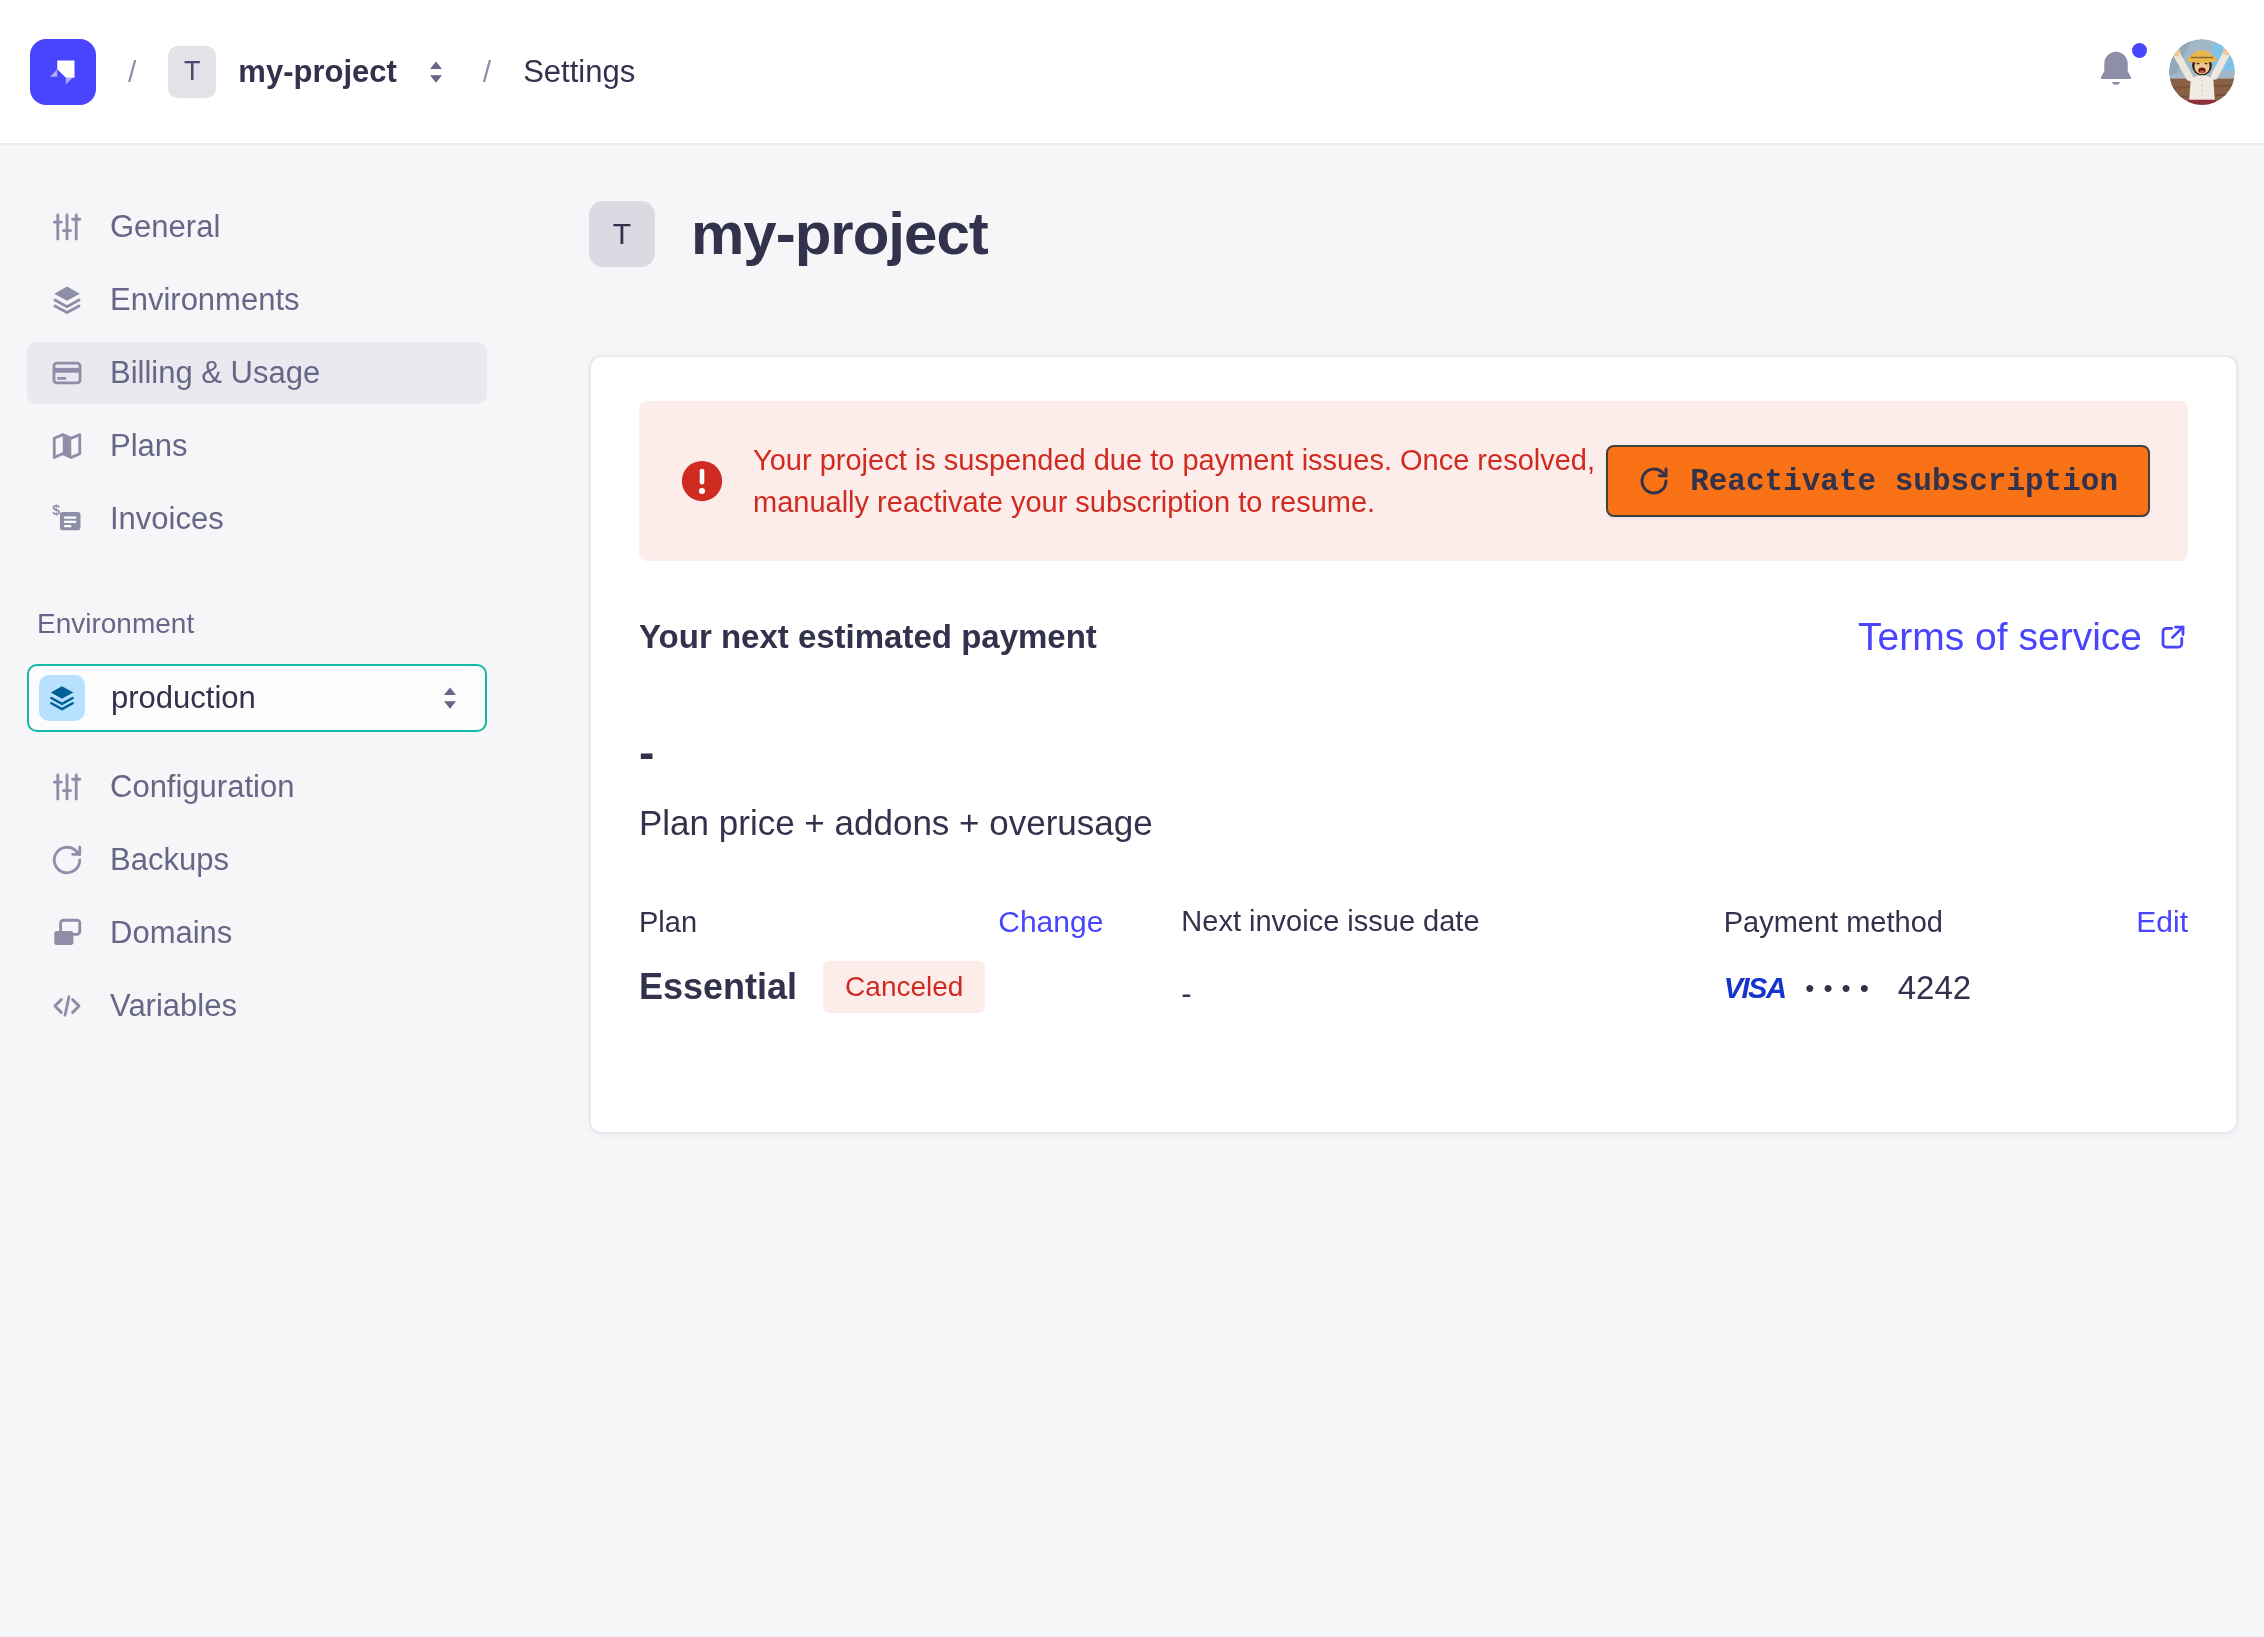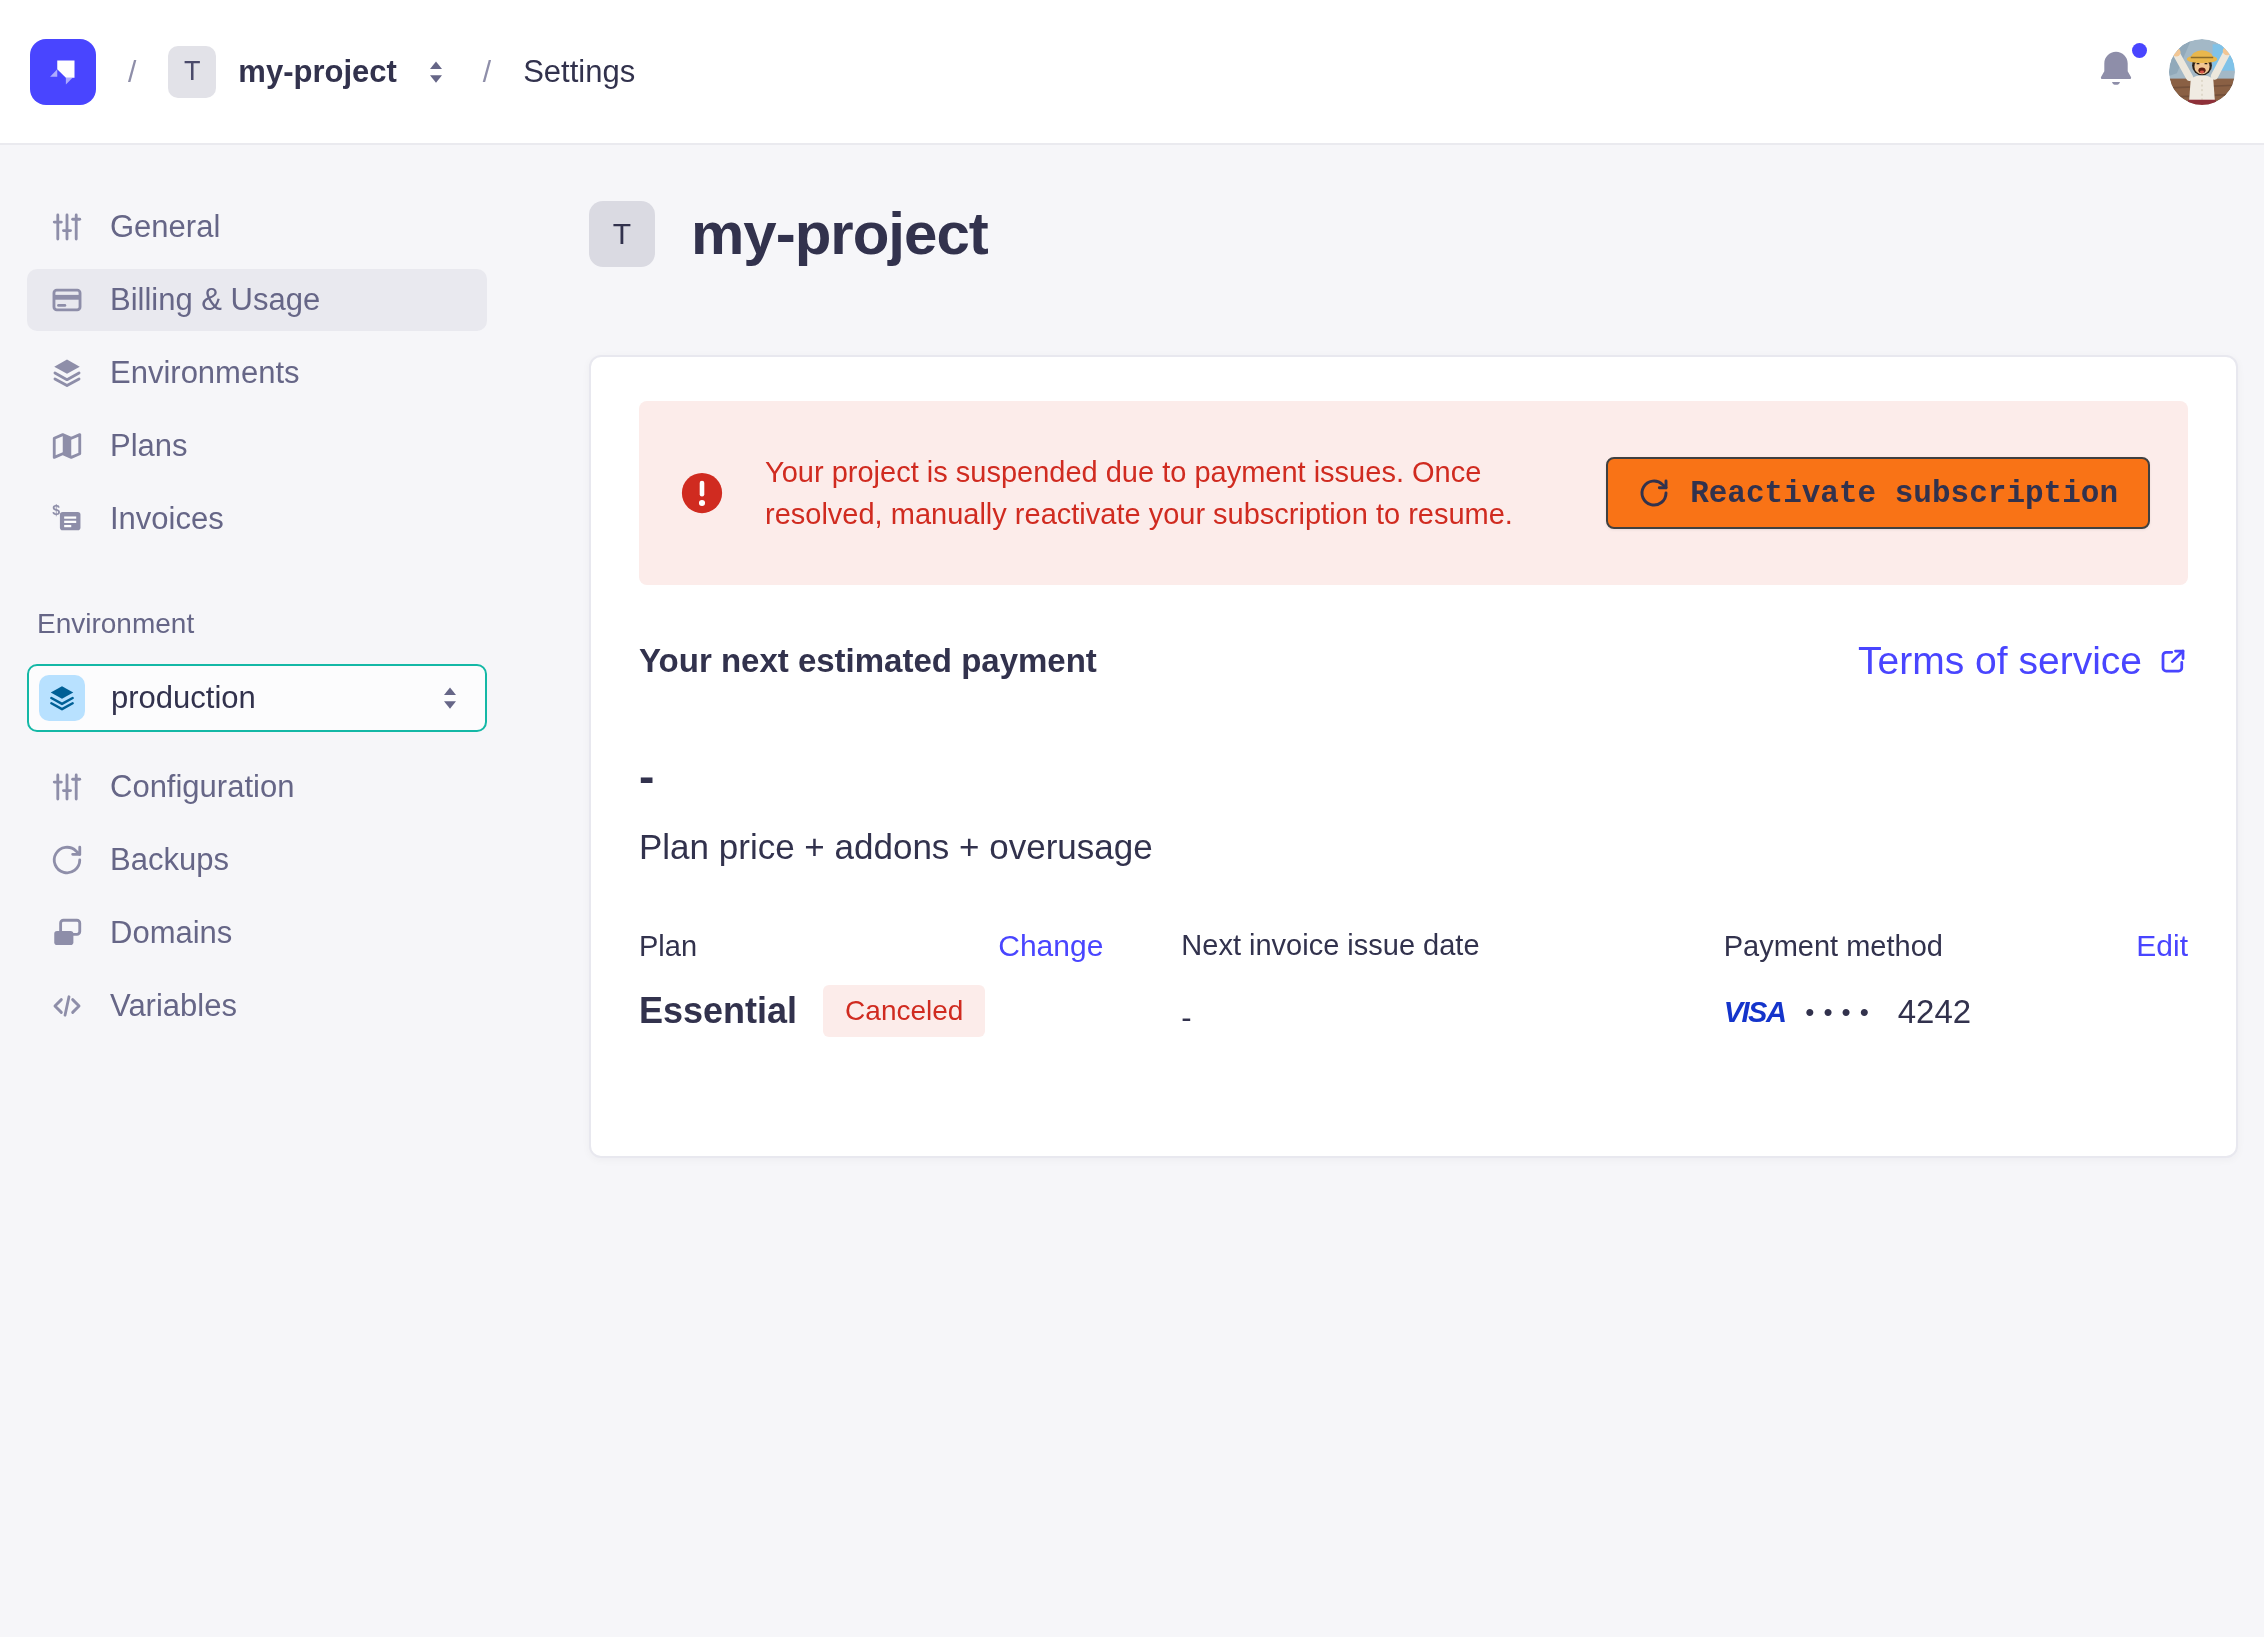--- a/index.html
+++ b/index.html
@@ -90,21 +90,21 @@
     padding:44px 48px 119px;
     box-shadow:0 2px 8px rgba(33,33,52,.04);
   }
   .alert {
     background:#fcecea; border-radius:8px;
     display:flex; align-items:center;
     padding:38px 38px 38px 40px;
   }
   .alert-icon { width:46px; height:46px; flex:none; margin-right:28px; }
   .alert-text {
-    margin:12px; flex:1; max-width:995px;
+    margin:0; flex:1; max-width:995px;
     font-size:29px; line-height:42px; color:#d02b20;
   }
   .alert-btn {
     margin-left:auto; flex:none;
     display:flex; align-items:center; gap:20px;
     height:72px; padding:0 30px;
     background:#f97316; border:2px solid #404040; border-radius:8px;
     font-family:Liberation Mono, monospace; font-size:31px; font-weight:600; color:#32324d;
     cursor:pointer; box-shadow:0 1px 3px rgba(33,33,52,.08);
   }
@@ -209,37 +209,37 @@
           <line x1="5.5" y1="3.5" x2="5.5" y2="20.5"></line>
             <line x1="12" y1="3.5" x2="12" y2="20.5"></line>
             <line x1="18.5" y1="3.5" x2="18.5" y2="20.5"></line>
           <line x1="3" y1="8.5" x2="8" y2="8.5"></line>
             <line x1="9.5" y1="14.5" x2="14.5" y2="14.5"></line>
             <line x1="16" y1="6.5" x2="21" y2="6.5"></line>
         </g>
       </svg>
       <span>General</span>
     </div>
-    <div class="nav-item active">
-      <svg viewBox="0 0 24 24">
-        <rect x="2.8" y="5" width="18.4" height="14" rx="2" stroke="#8e8ea9" stroke-width="2" fill="none"></rect>
-        <rect x="2.8" y="8.4" width="18.4" height="3.4" fill="#8e8ea9"></rect>
-        <line x1="6" y1="15.8" x2="10.5" y2="15.8" stroke="#8e8ea9" stroke-width="2" stroke-linecap="round"></line>
-      </svg>
-      <span>Billing &amp; Usage</span>
-    </div>
     <div class="nav-item">
       <svg viewBox="0 0 24 24">
         <polygon points="12,2.5 21,7.5 12,12.5 3,7.5" fill="#8e8ea9"></polygon>
         <g stroke="#8e8ea9" stroke-width="2" fill="none" stroke-linejoin="round" stroke-linecap="round">
           <path d="M3.5 12l8.5 4.7L20.5 12"></path>
             <path d="M3.5 16.2l8.5 4.7 8.5-4.7"></path>
         </g>
       </svg>
       <span>Environments</span>
+    </div>
+    <div class="nav-item active">
+      <svg viewBox="0 0 24 24">
+        <rect x="2.8" y="5" width="18.4" height="14" rx="2" stroke="#8e8ea9" stroke-width="2" fill="none"></rect>
+        <rect x="2.8" y="8.4" width="18.4" height="3.4" fill="#8e8ea9"></rect>
+        <line x1="6" y1="15.8" x2="10.5" y2="15.8" stroke="#8e8ea9" stroke-width="2" stroke-linecap="round"></line>
+      </svg>
+      <span>Billing &amp; Usage</span>
     </div>
     <div class="nav-item">
       <svg viewBox="0 0 24 24">
         <path d="M3 6.5l6-2.5 6 2.5 6-2.5v13.5l-6 2.5-6-2.5-6 2.5z" stroke="#8e8ea9" stroke-width="2" fill="none" stroke-linejoin="round"></path>
         <polygon points="9,4 15,6.5 15,20 9,17.5" fill="#8e8ea9"></polygon>
       </svg>
       <span>Plans</span>
     </div>
     <div class="nav-item">
       <svg viewBox="0 0 24 24">

